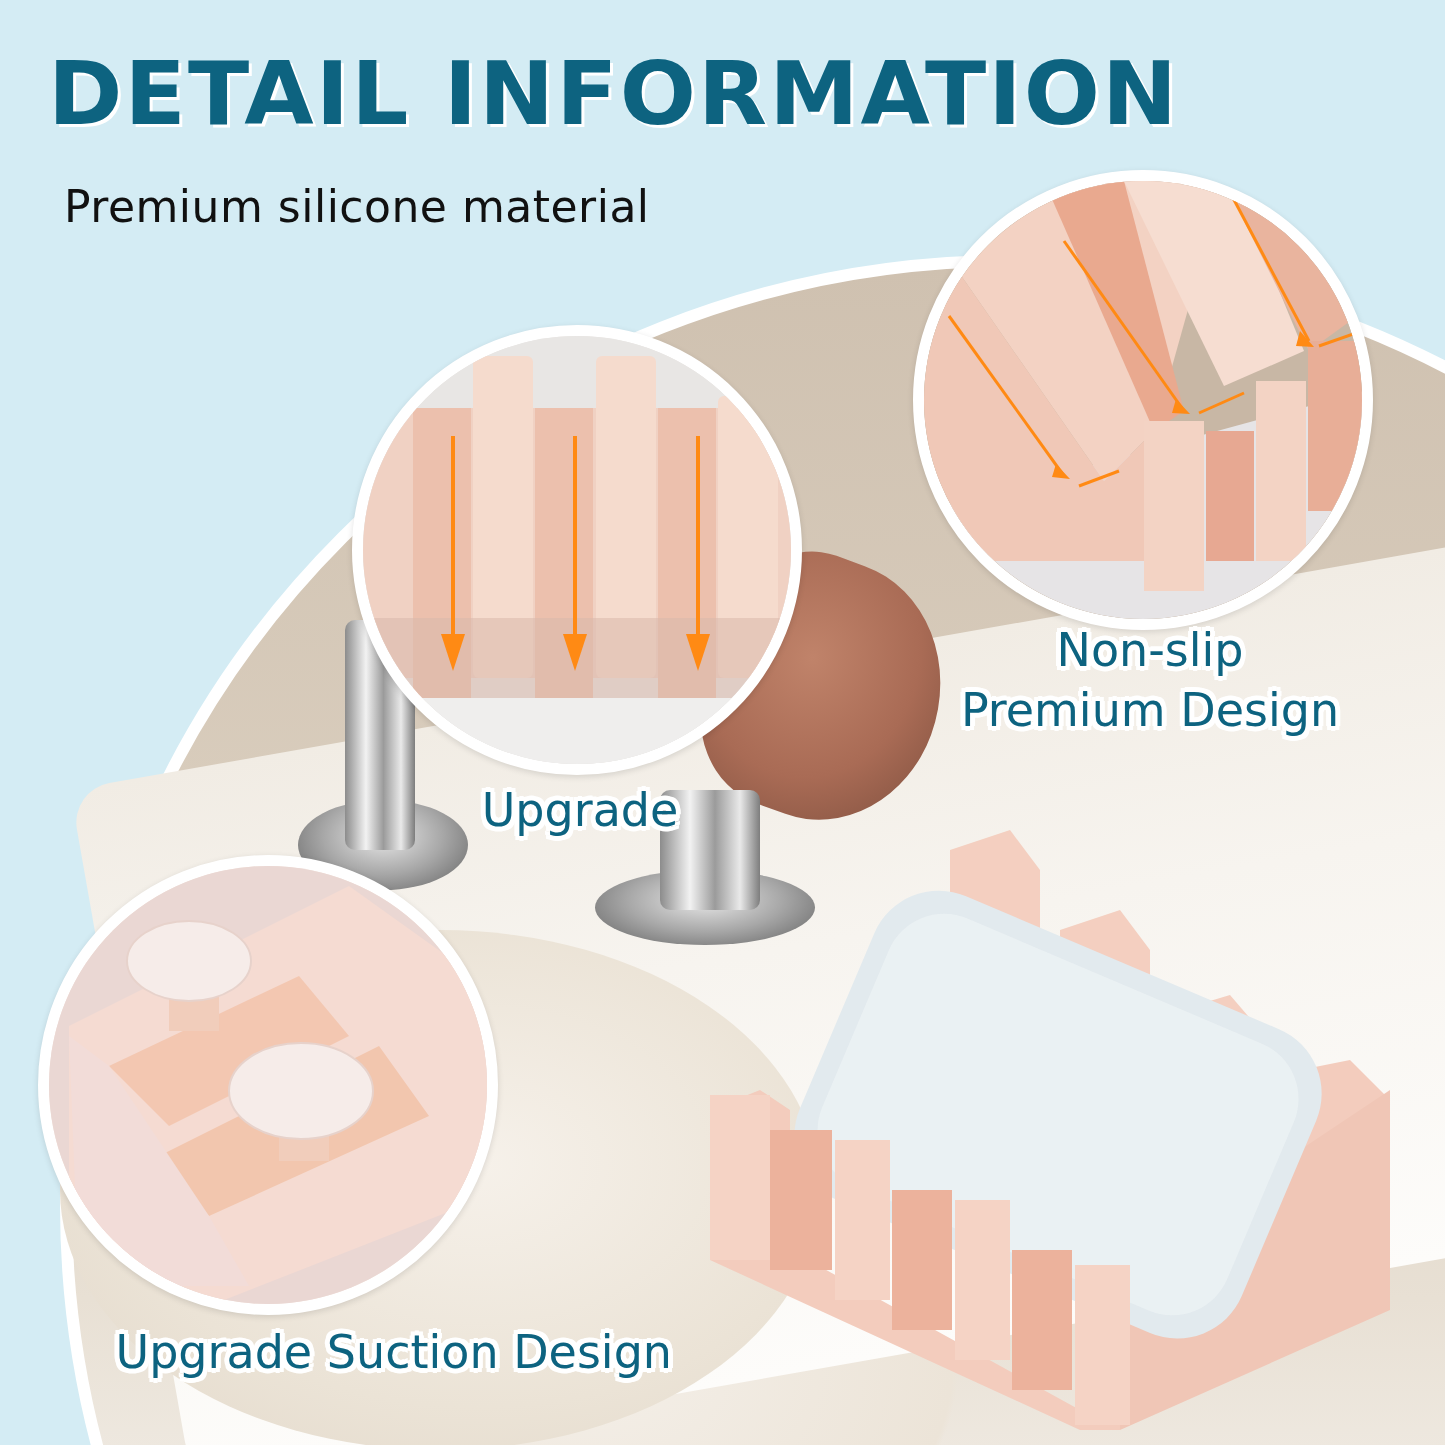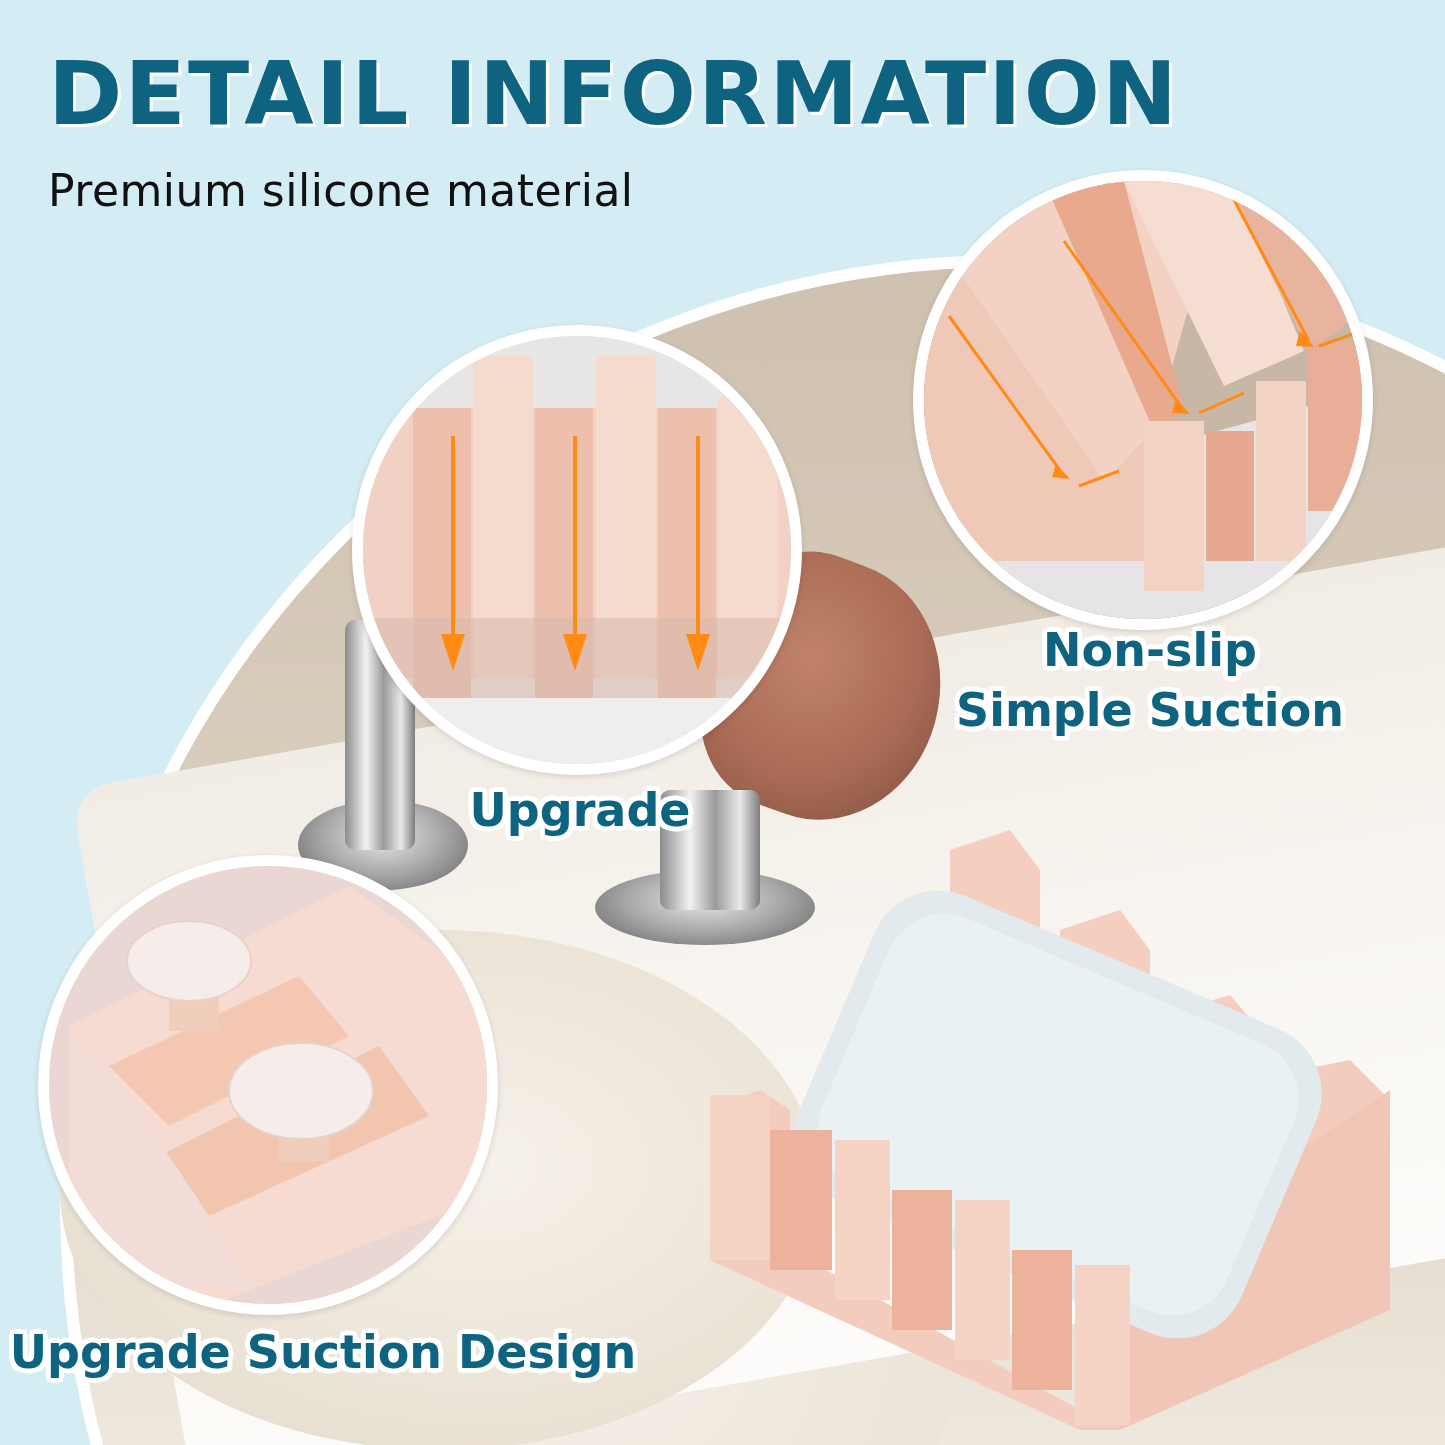--- a/index.html
+++ b/index.html
@@ -32,45 +32,45 @@
   .hand { position: absolute; left: 710px; top: 560px; width: 230px; height: 260px; border-radius: 40% 60% 55% 45%; background: radial-gradient(ellipse at 40% 40%, #c0836a 0%, #a96b55 55%, #7e4f3e 100%); transform: rotate(20deg); }
 
   
   .title {
     position: absolute; left: 48px; top: 42px; margin: 0;
     font-family: "DejaVu Sans", sans-serif; font-weight: bold; font-size: 88px; letter-spacing: 2px;
     color: #0d6380; transform: scaleX(1.02); transform-origin: left;
     text-shadow: 3px 3px 0 #ffffff;
   }
   .subtitle {
-    position: absolute; left: 48px; top: 165px; margin: 0;
+    position: absolute; left: 48px; top: 165px; margin: 16px;
     font-family: "DejaVu Sans", sans-serif; font-size: 44px; color: #111; font-weight: normal;
     letter-spacing: 0.5px;
   }
 
   
   .zoom-circle {
     position: absolute; border-radius: 50%; border: 11px solid #fff; box-sizing: border-box; overflow: hidden;
     box-shadow: 0 2px 6px rgba(0,0,0,0.12);
   }
   .c1 { left: 352px; top: 325px; width: 450px; height: 450px; background: #e9e5e2; }
   .c2 { left: 913px; top: 170px; width: 460px; height: 460px; background: #c9b9a8; }
   .c3 { left: 38px; top: 855px; width: 460px; height: 460px; background: #f3e4dc; }
 
   .label {
     position: absolute; margin: 0; text-align: center; color: #0d6380;
     font-family: "DejaVu Sans", sans-serif; font-size: 46px; line-height: 60px; font-weight: normal;
     text-shadow:
       -4px -4px 0 #fff, 4px -4px 0 #fff, -4px 4px 0 #fff, 4px 4px 0 #fff,
       0 -5px 0 #fff, 0 5px 0 #fff, -5px 0 0 #fff, 5px 0 0 #fff;
   }
-  .label span { display: block; font-weight: bold; }
+  .label span { display: block; }
   .l-nonslip { left: 945px; top: 620px; width: 410px; }
   .l-drain   { left: 395px; top: 780px; width: 370px; }
-  .l-suction { left: 3px;  top: 1322px; width: 640px; white-space: nowrap; }
+  .l-suction { left: 32px;  top: 1322px; width: 640px; white-space: nowrap; text-align: right; }
 
   
   .dish { position: absolute; left: 700px; top: 810px; width: 700px; height: 620px; }
 </style>
 </head>
 <body>
 
 <div class="canvas">
 
   <div class="photo-blob"></div>
@@ -177,18 +177,18 @@
     <rect x="70" y="320" width="62" height="140" fill="#ecb29c"></rect>
     <rect x="192" y="380" width="60" height="140" fill="#ecb29c"></rect>
     <rect x="312" y="440" width="60" height="140" fill="#ecb29c"></rect>
   </svg>
 
   <p class="label l-drain">
     <span>Upgrade</span>
   </p>
   <p class="label l-nonslip">
     <span>Non-slip</span>
-    <span>Simple Suction</span>
+    <span>Premium Design</span>
   </p>
   <p class="label l-suction">
     <span>Upgrade Suction Design</span>
   </p>
 </div>
 
 </body></html>

